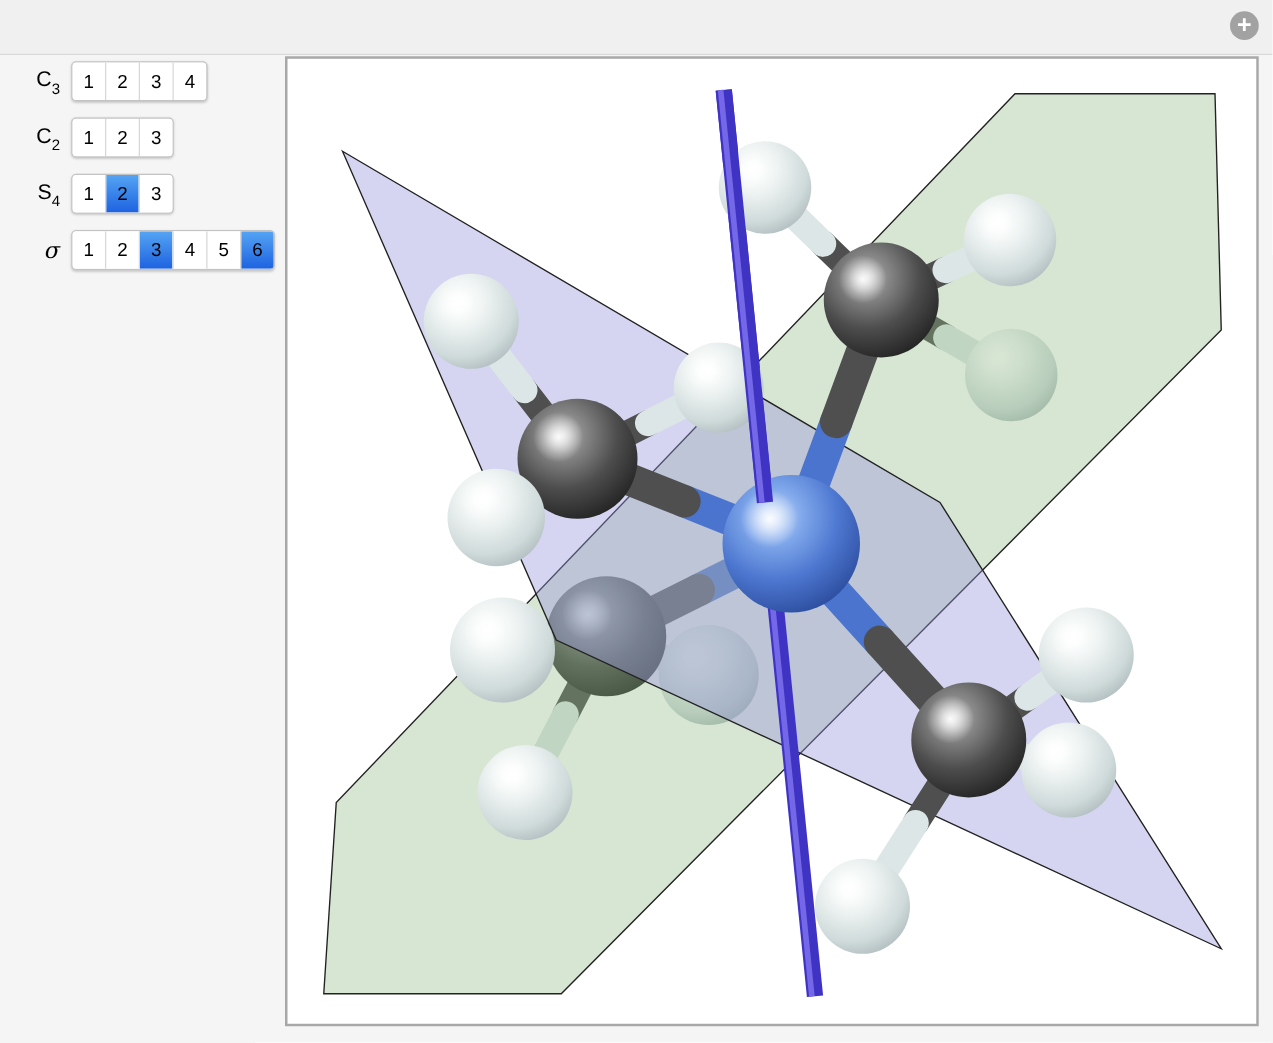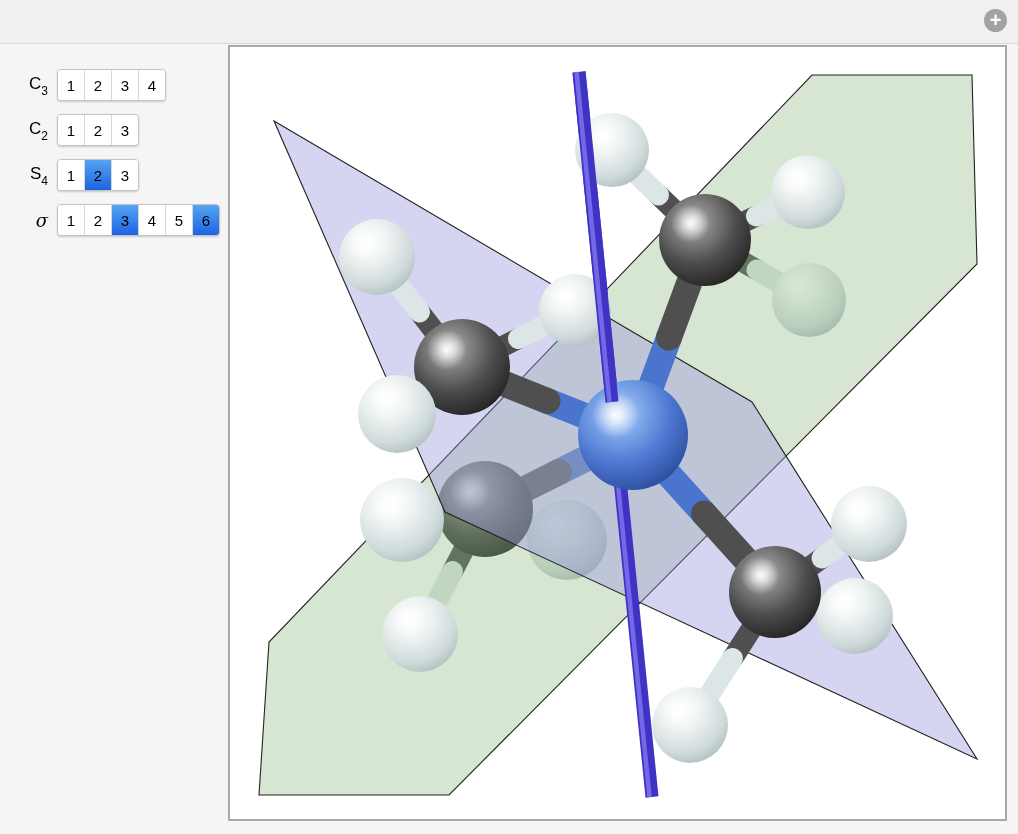--- a/index.html
+++ b/index.html
@@ -10,21 +10,21 @@
   .header{
     position:absolute;top:0;left:0;width:1018px;height:44px;
     background:#f0f0f0;border-bottom:1px solid #d9d9d9;box-sizing:border-box;
   }
   .plus-btn{
     position:absolute;top:9px;right:11px;width:23px;height:23px;border-radius:50%;
     background:#a2a2a2;color:#ffffff;display:flex;align-items:center;justify-content:center;
     font-size:20px;font-weight:bold;line-height:1;cursor:pointer;user-select:none;
   }
   .plus-btn span{position:relative;top:-1px;}
-  .controls{position:absolute;top:56px;left:0;padding:14px 0 0 12px;}
+  .controls{position:absolute;top:36px;left:0;padding:14px 0 0 12px;}
   .ctl-row{display:flex;align-items:center;margin-bottom:15px;height:30px;}
   .ctl-label{
     width:36px;text-align:right;margin-right:9px;font-size:17px;color:#000;
     white-space:nowrap;
   }
   .ctl-label sub{font-size:12px;position:relative;top:2px;}
   .ctl-label.italic{font-style:italic;font-family:"DejaVu Serif",serif;font-size:18px;}
   .group{
     display:inline-flex;border:1px solid #c3c3c3;border-radius:4px;overflow:hidden;
     background:#fff;box-shadow:0 1px 2px rgba(0,0,0,0.18);

